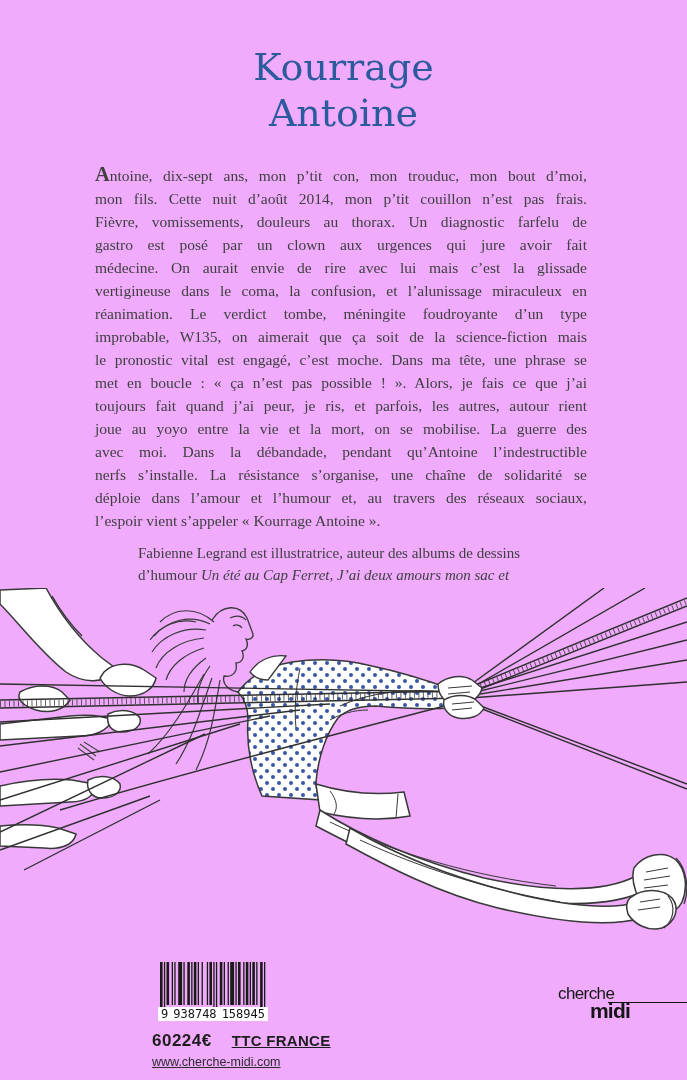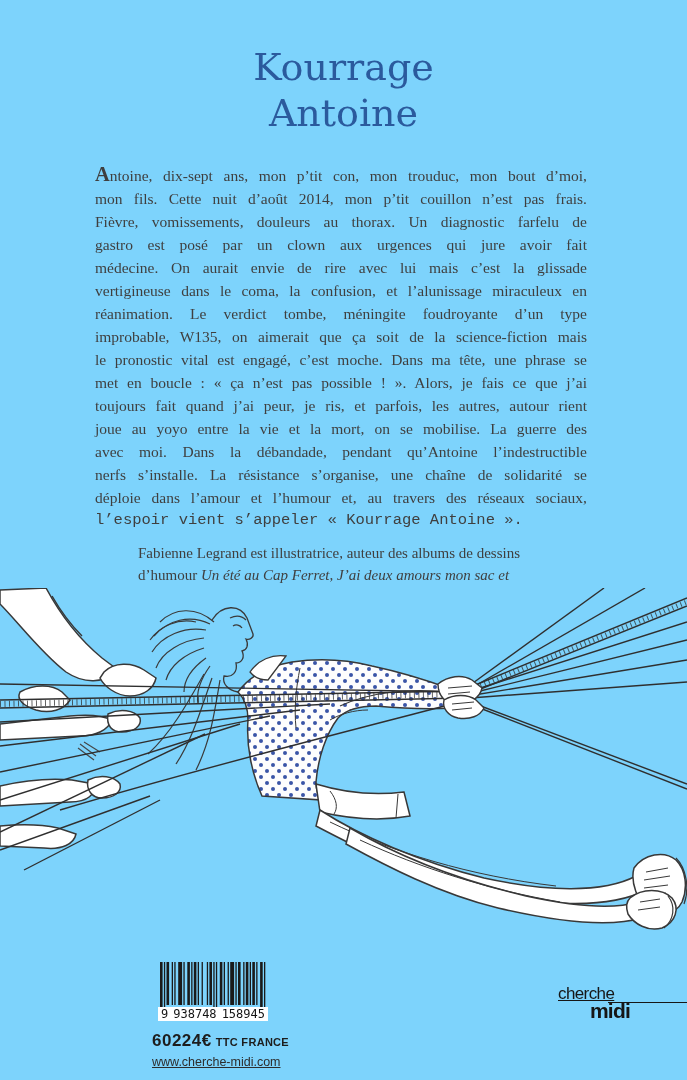--- a/index.html
+++ b/index.html
@@ -1,48 +1,48 @@
 <!DOCTYPE html>
 <html><head>
 <meta charset="utf-8">
 <style>
   html,body{margin:0;padding:0;background:#e8e8e8;}
-  .page{position:relative;width:687px;height:1080px;background:#7dd3fc;overflow:hidden;
+  .page{position:relative;width:687px;height:1080px;background:#f0abfc;overflow:hidden;
         font-family:"Liberation Serif", serif;}
   
   .title{position:absolute;top:44px;left:0;width:687px;text-align:center;
          color:#2b5a9d;font-family:"DejaVu Serif", serif;font-size:38px;line-height:46px;font-weight:400;}
   
   .synopsis{position:absolute;top:163px;left:95px;width:492px;color:#3f3f3f;
             font-size:15.5px;line-height:23px;}
   .jline{text-align:justify;text-align-last:justify;white-space:normal;}
-  .jline.last{text-align-last:left;font-family:Liberation Mono, monospace;}
+  .jline.last{text-align-last:left;}
   .synopsis .jline:first-child::first-letter{font-size:1.32em;font-weight:700;}
   
   .bio{position:absolute;top:542px;left:138px;width:420px;color:#3f3f3f;
        font-size:15px;line-height:22px;}
   .bio i{font-style:italic;}
   
   .illus{position:absolute;top:588px;left:0;width:687px;height:385px;}
   
   .barcode{position:absolute;left:158px;top:962px;width:110px;}
   .bc-digits{display:flex;justify-content:space-between;margin-top:-9px;background:#fff;
              font-family:"DejaVu Sans Mono", monospace;font-size:12px;color:#141414;
              padding:0 1px;position:relative;}
   .bc-digits span{background:#fff;padding:0 2px;}
   .price{position:absolute;left:152px;top:1031px;color:#1d1d1d;font-family:"Liberation Sans", sans-serif;}
   .price-line{font-weight:700;}
   .price-amount{font-size:17px;letter-spacing:0.5px;}
-  .price-tax{font-size:11px;letter-spacing:0.3px;margin-left:4px;}
+  .price-tax{font-size:15px;letter-spacing:0.3px;margin-left:20px;text-decoration:underline;}
   .price-www{font-size:12.5px;color:#2d2d2d;margin-top:4px;text-decoration:underline;}
   .price-isbn{font-size:12.5px;color:#2d2d2d;margin-top:12px;}
   
   .pub{position:absolute;top:984px;left:552px;width:135px;height:46px;color:#161616;
        font-family:"Liberation Sans", sans-serif;}
-  .pub-top{position:absolute;top:0;left:6px;font-size:17px;letter-spacing:-0.6px;font-weight:400;text-decoration:underline;}
+  .pub-top{position:absolute;top:0;left:6px;font-size:17px;letter-spacing:-0.6px;font-weight:400;}
   .pub-rule{position:absolute;top:17.5px;left:56px;width:79px;height:1.6px;background:#161616;}
   .pub-bottom{position:absolute;top:15px;left:38px;font-size:21px;font-weight:700;letter-spacing:-0.8px;}
 </style>
 </head>
 <body>
 
 <div class="page">
 
   <div class="title">
     <div>Kourrage</div>

